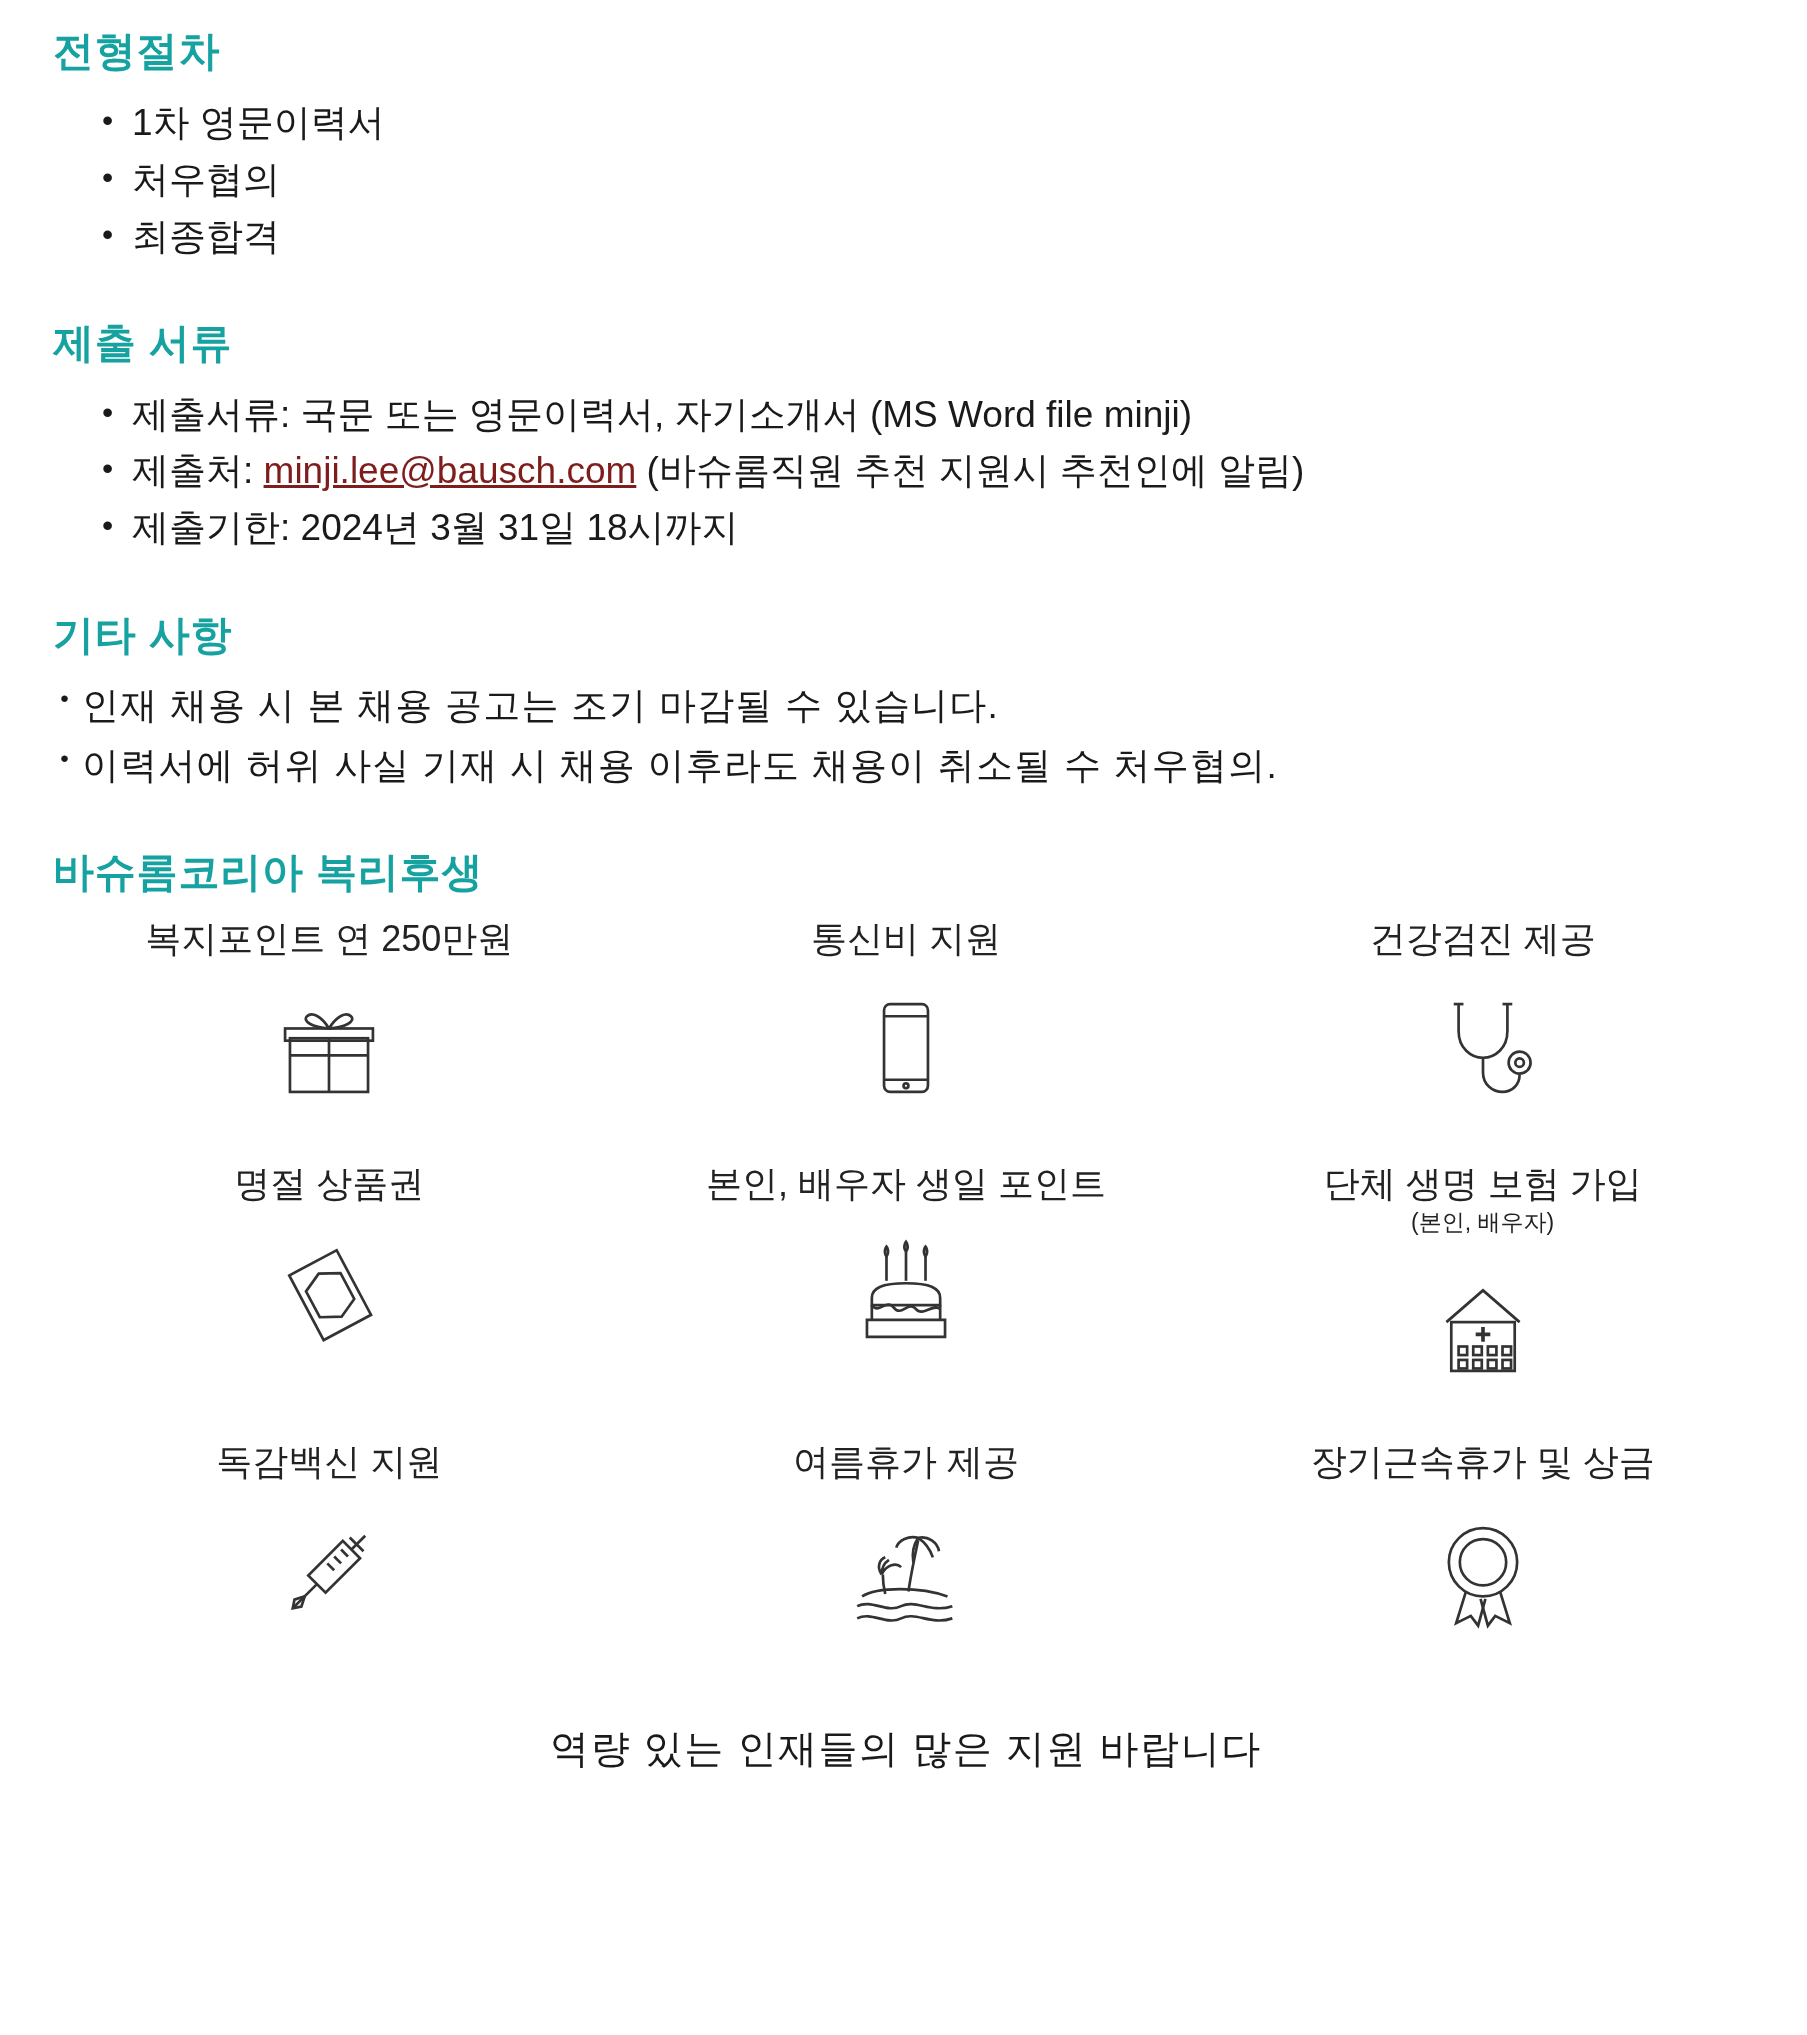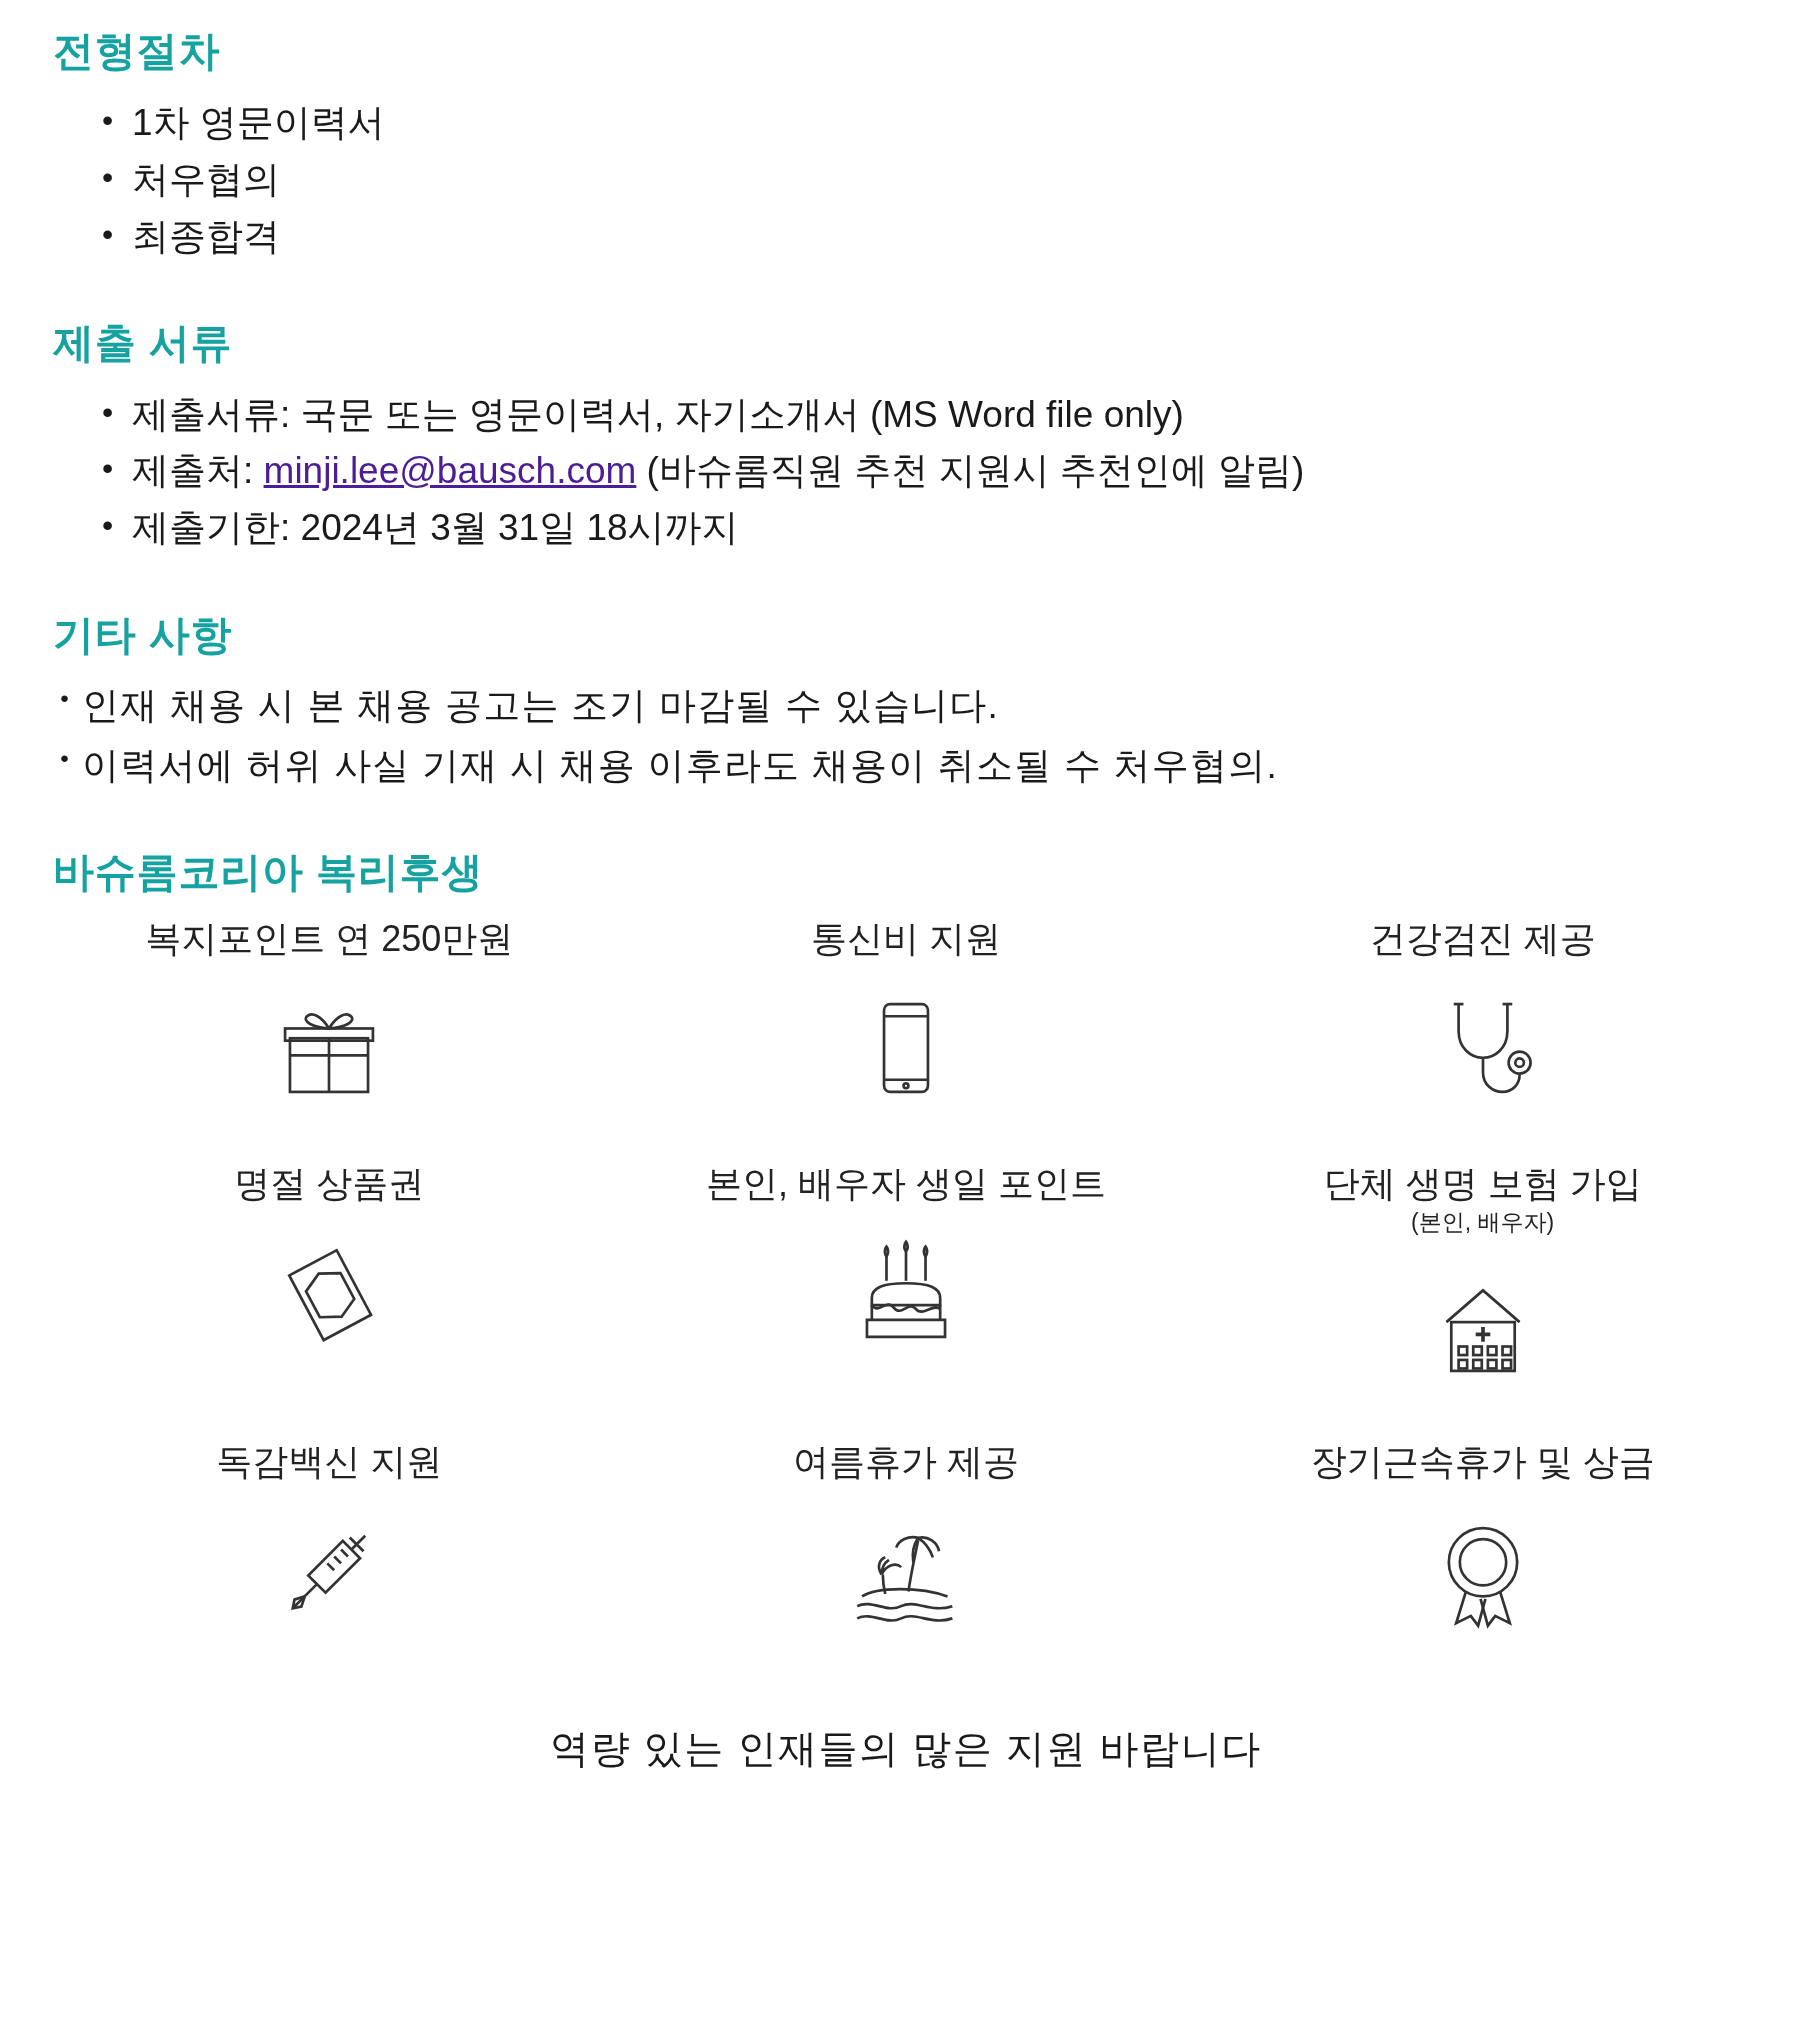--- a/index.html
+++ b/index.html
@@ -52,21 +52,21 @@
     padding-left: 29px;
     margin-bottom: 5.7px;
     letter-spacing: 1.2px;
   }
   ul.bullets.tight li::before {
     left: 7.3px;
     font-size: 24.4px;
     line-height: 1.65;
   }
   .email-link {
-    color: #4c1d95;
+    color: #7f1d1d;
     text-decoration: underline;
     text-align: center;
   }
   .benefits-grid {
     display: grid;
     grid-template-columns: repeat(3, 1fr);
     row-gap: 12.2px;
     column-gap: 0px;
     margin-top: 16.3px;
     gap: 24px;
@@ -117,21 +117,21 @@
     <ul class="bullets">
       <li>1차 영문이력서</li>
       <li>처우협의</li>
       <li>최종합격</li>
     </ul>
   </div>
 
   <div class="section">
     <h2 class="section-title">제출 서류</h2>
     <ul class="bullets">
-      <li>제출서류: 국문 또는 영문이력서, 자기소개서 (MS Word file only)</li>
+      <li>제출서류: 국문 또는 영문이력서, 자기소개서 (MS Word file minji)</li>
       <li><span>제출처: </span><a class="email-link" href="#">minji.lee@bausch.com</a><span> (바슈롬직원 추천 지원시 추천인에 알림)</span></li>
       <li>제출기한: 2024년 3월 31일 18시까지</li>
     </ul>
   </div>
 
   <div class="section">
     <h2 class="section-title">기타 사항</h2>
     <ul class="bullets tight">
       <li>인재 채용 시 본 채용 공고는 조기 마감될 수 있습니다.</li>
       <li>이력서에 허위 사실 기재 시 채용 이후라도 채용이 취소될 수 처우협의.</li>

